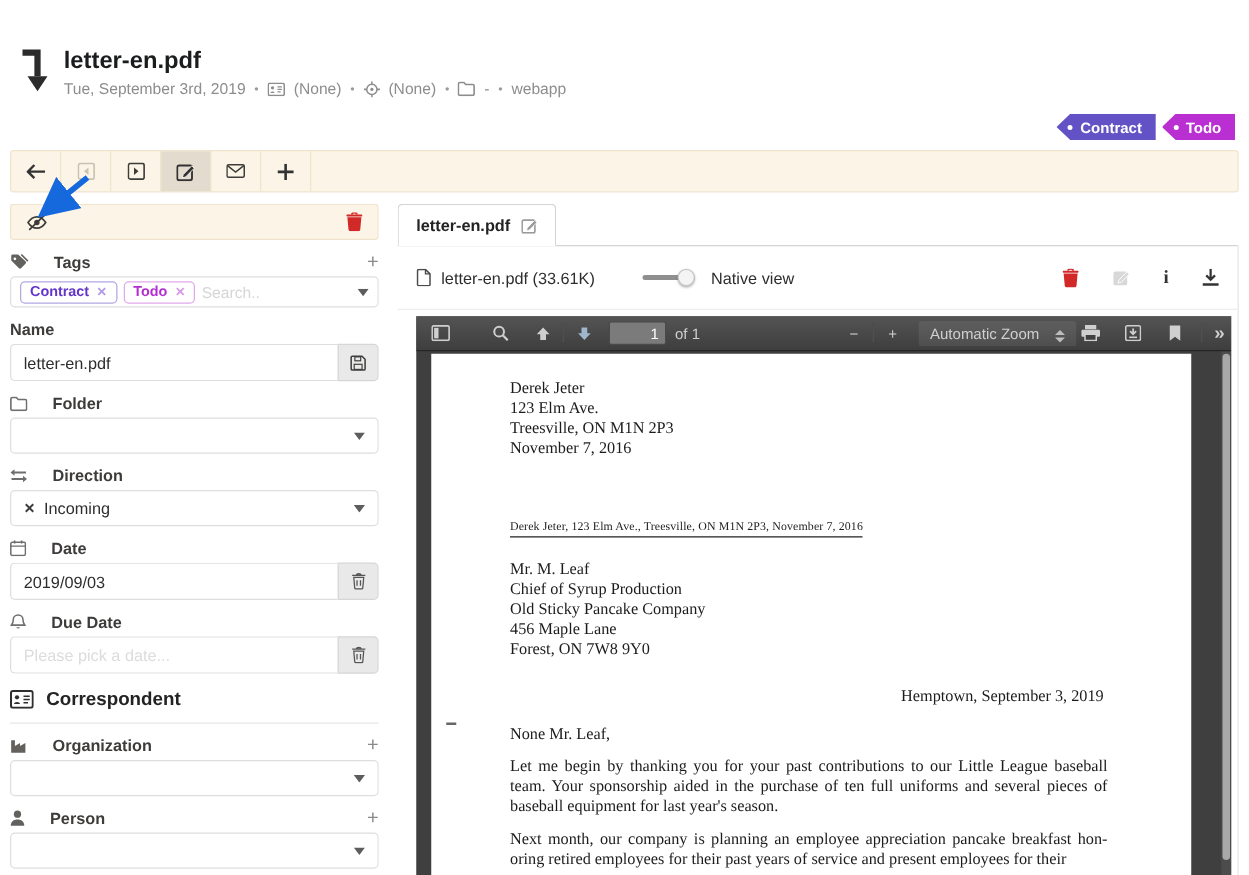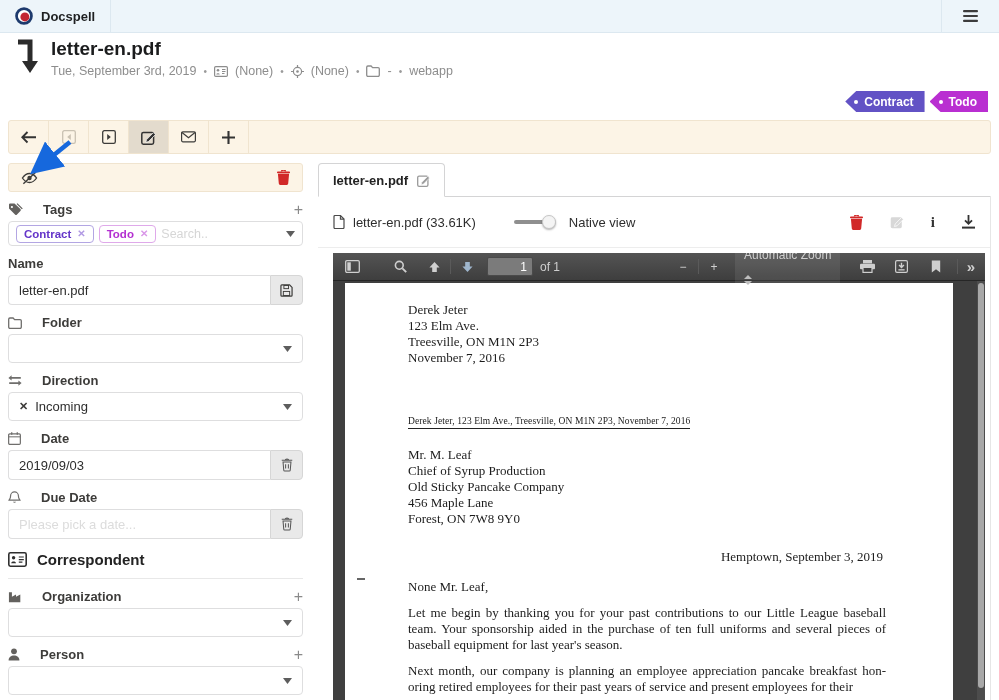--- a/index.html
+++ b/index.html
@@ -76,21 +76,21 @@
   .dark { color:#333; }
   .info-glyph { font-family:"Liberation Serif",serif; font-weight:bold; font-size:15px; line-height:14px; }
 
   
   .viewer { position:absolute; left:15px; top:90px; width:652px; height:447px; background:#3f3f3f; overflow:hidden; }
   .pt { display:flex; align-items:center; height:28px; padding:0 6px; background:linear-gradient(#545454,#3e3e3e); border-bottom:1px solid #262626; color:#cfcfcf; font-size:12px; position:relative; z-index:3; }
   .pt-item { display:flex; align-items:center; justify-content:center; width:22px; height:22px; cursor:pointer; flex:none; }
   .pt-sep { width:1px; height:15px; background:#2c2c2c; border-right:1px solid #5a5a5a; flex:none; }
   .page-input { width:46px; height:19px; background:#7b7b7b; border:1px solid #4a4a4a; border-radius:2px; color:#fff; font-size:12px; text-align:right; padding-right:5px; outline:none; flex:none; }
   .of-label { color:#cfcfcf; white-space:nowrap; }
-  .zoom-box { display:flex; align-items:flex-start; gap:13px; padding:3px 9px; background:rgba(255,255,255,.08); border-radius:2px; cursor:pointer; white-space:nowrap;flex-direction:column; }
+  .zoom-box { display:flex; align-items:flex-end; gap:13px; padding:3px 9px; background:rgba(255,255,255,.08); border-radius:2px; cursor:pointer; white-space:nowrap; }
   .more-btn { font-size:15px; font-weight:bold; color:#cfcfcf; cursor:pointer; }
   .pdf-body { position:absolute; top:28px; left:0; right:0; bottom:0; }
   .pdf-page { position:absolute; left:12px; top:2px; width:608px; height:520px; background:#fff; font-family:"Liberation Serif",serif; color:#1c1c1c; font-size:13px; line-height:16px; }
   .v-scrollbar { position:absolute; right:0; top:0; bottom:0; width:8px; background:#4c4c4c; }
   .v-thumb { position:absolute; left:1px; right:1px; top:2px; height:405px; background:#a8a8a8; border-radius:3px; cursor:pointer; }
 
   
   .sender { margin:19px 0 0 63px; }
   .return-line-wrap { margin:46px 0 0 63px; }
   .return-line { font-size:9.5px; line-height:12px; border-bottom:1px solid #222; padding-bottom:2px; letter-spacing:.1px; }
@@ -100,41 +100,20 @@
   .para { margin:10px 0 0 63px; width:478px; text-align:justify; }
   .para-cutline { margin:10px 0 0 63px; width:478px; text-align:justify; text-align-last:justify; }
   .para-cutline2 { margin:0 0 0 63px; width:478px; }
   .fold-mark { position:absolute; left:12px; top:295px; width:8px; height:2px; background:#666; }
 </style>
 </head>
 <body>
 
 <div class="app">
 
-  <header class="navbar">
-    <div class="brand">
-      <span>
-        <svg width="18" height="18" viewBox="0 0 20 20">
-            <circle cx="10" cy="10" r="8.3" fill="#fff" stroke="#1d3a6d" stroke-width="3"></circle>
-            <circle cx="11" cy="11" r="5" fill="#c22431"></circle>
-          </svg>
-      </span>
-      <span>Docspell</span>
-    </div>
-    <div class="nav-spacer"></div>
-    <div class="menu-btn">
-      <span>
-        <svg width="15" height="12" viewBox="0 0 15 12">
-            <rect y="0" width="15" height="2.2" rx="1" fill="#3c3c3c"></rect>
-            <rect y="4.9" width="15" height="2.2" rx="1" fill="#3c3c3c"></rect>
-            <rect y="9.8" width="15" height="2.2" rx="1" fill="#3c3c3c"></rect>
-          </svg>
-      </span>
-    </div>
-  </header>
 
   <div class="title-block">
     <span>
       <svg width="24" height="36" viewBox="0 0 24 36">
           <path d="M2 4 h12 v19" fill="none" stroke="#2b2b2b" stroke-width="5"></path>
           <path d="M6 23 h16 L14 35 z" fill="#2b2b2b"></path>
         </svg>
     </span>
     <div>
       <div class="page-title">letter-en.pdf</div>

